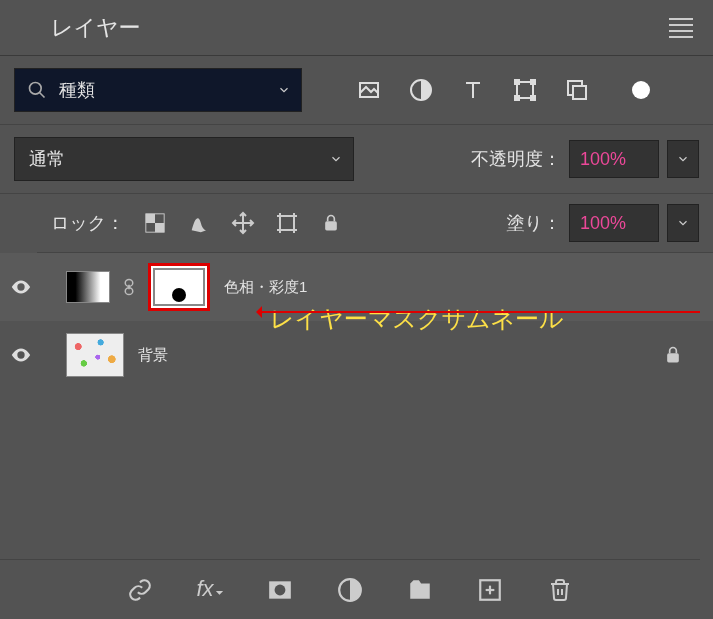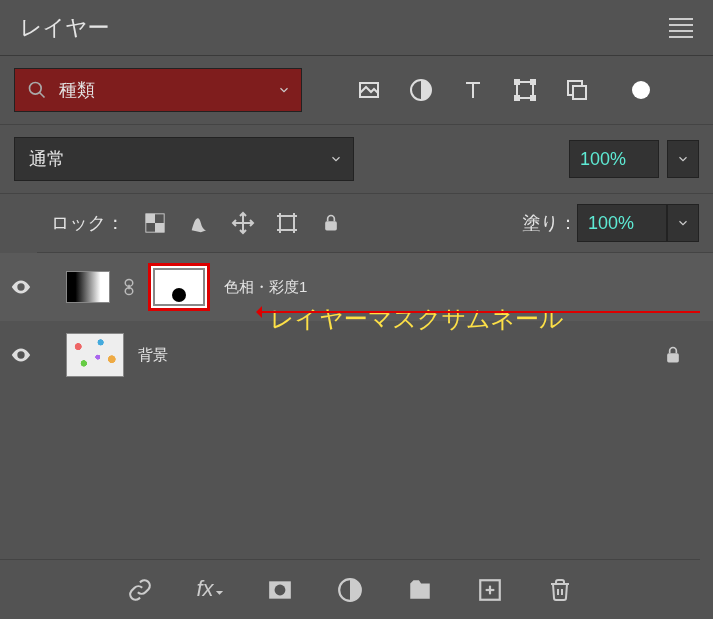--- a/index.html
+++ b/index.html
@@ -13,45 +13,45 @@
     overflow: hidden;
   }
   .panel-header {
     height: 56px;
     display: flex;
     align-items: center;
     justify-content: space-between;
     padding: 0 20px;
     border-bottom: 1px solid #3a3a3a;
   }
-  .panel-title { font-size: 22px; font-weight: normal; }
+  .panel-title { font-size: 22px; font-weight: normal; margin-left: 31px; }
   .hamburger { display:flex;flex-direction:column;gap:4px;cursor:pointer; }
   .hamburger span{display:block;width:24px;height:2px;background:#ccc;}
   .row{display:flex;align-items:center;padding:12px 14px;gap:14px;border-bottom:1px solid #444;}
   .filter-select{
-    background:#7f1d1d;border:1px solid #222;height:44px;flex:0 0 288px;
+    background:#0f172a;border:1px solid #222;height:44px;flex:0 0 288px;
     display:flex;align-items:center;padding:0 12px;position:relative;cursor:pointer;
   }
   .filter-select .q{color:#999;margin-right:12px;font-size:20px;}
   .filter-select .chev{position:absolute;right:10px;color:#ccc;}
   .icon-row{display:flex;align-items:center;gap:26px;margin-left:40px;}
   .icn{width:26px;height:26px;display:flex;align-items:center;justify-content:center;color:#ddd;cursor:pointer;}
   .dot{width:18px;height:18px;border-radius:50%;background:#fff;}
   .blend-row{padding:12px 14px;display:flex;align-items:center;gap:12px;border-bottom:1px solid #444;}
   .blend-select{
     background:#333;border:1px solid #222;height:44px;flex:0 0 340px;
     display:flex;align-items:center;padding:0 14px;position:relative;cursor:pointer;
   }
   .blend-select .chev{position:absolute;right:10px;color:#ccc;}
   .opacity-group{margin-left:auto;display:flex;align-items:center;gap:8px;}
-  .num-input{background:#333;border:1px solid #222;height:38px;width:90px;display:flex;align-items:center;padding:0 10px;color:#5eead4;}
+  .num-input{background:#333;border:1px solid #222;height:38px;width:90px;display:flex;align-items:center;padding:0 10px;color:#ec4899;}
   .num-chev{background:#333;border:1px solid #222;height:38px;width:32px;display:flex;align-items:center;justify-content:center;cursor:pointer;}
   .lock-row{padding:10px 14px;display:flex;align-items:center;gap:18px;border-bottom:1px solid #444;margin-left:37px;}
   .lock-row .label{font-size:18px;}
-  .lock-row .fill-group{margin-left:auto;display:flex;align-items:center;}
+  .lock-row .fill-group{margin-left:auto;display:flex;align-items:center;gap:8px;}
   .layer-list{padding:0;}
   .layer{display:flex;align-items:center;height:68px;padding:0 10px;position:relative;}
   .layer.sel{background:#5a5a5a;}
   .eye{width:26px;text-align:center;cursor:pointer;}
   .eye svg{width:22px;height:22px;fill:#ddd;}
   .thumb-area{display:flex;align-items:center;margin-left:30px;gap:10px;}
   .adj-thumb{width:44px;height:32px;background:linear-gradient(90deg,#000 0%,#000 20%,#fff 80%,#fff 100%);border:1px solid #888;}
   .link-icon{color:#bbb;font-size:20px;}
   .mask-thumb{width:62px;height:48px;background:#fff;border:3px solid #d00;position:relative;display:flex;align-items:center;justify-content:center;}
   .mask-thumb .inner{width:52px;height:38px;border:2px solid #888;position:absolute;}
@@ -143,20 +143,21 @@
 <div class="blend-row">
   <div class="blend-select">
     <span>通常</span>
     <span class="chev">
       <svg width="14" height="14" viewBox="0 0 24 24" fill="none" stroke="#ccc" stroke-width="2">
           <polyline points="6 9 12 15 18 9"></polyline>
         </svg>
     </span>
   </div>
   <div class="opacity-group">
+    <span>不透明度：</span>
     <div class="num-input">
         <span>100%</span>
       </div>
     <div class="num-chev">
       <svg width="14" height="14" viewBox="0 0 24 24" fill="none" stroke="#ccc" stroke-width="2">
           <polyline points="6 9 12 15 18 9"></polyline>
         </svg>
     </div>
   </div>
 </div>

